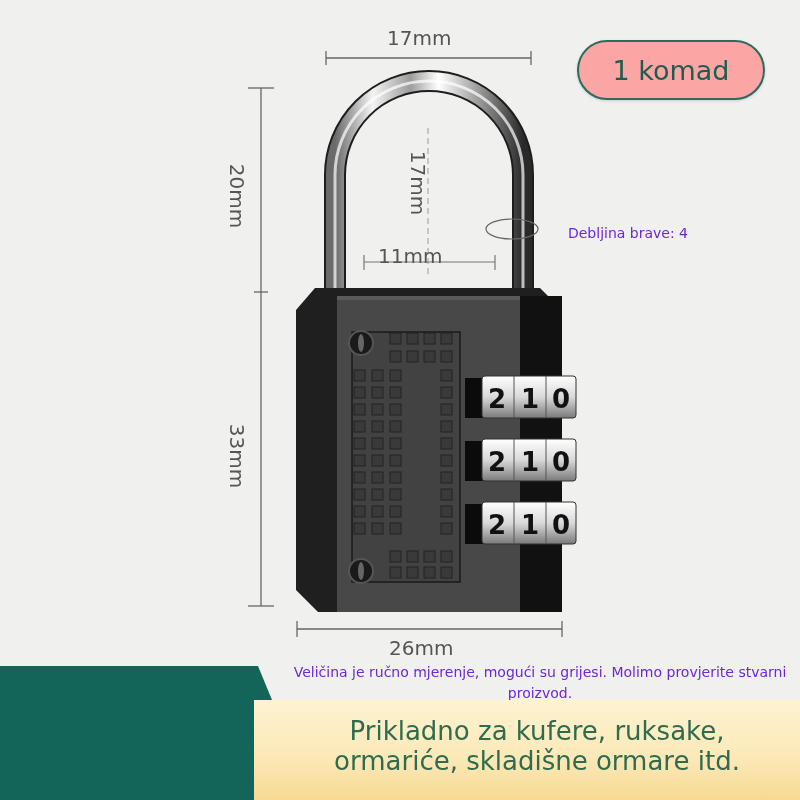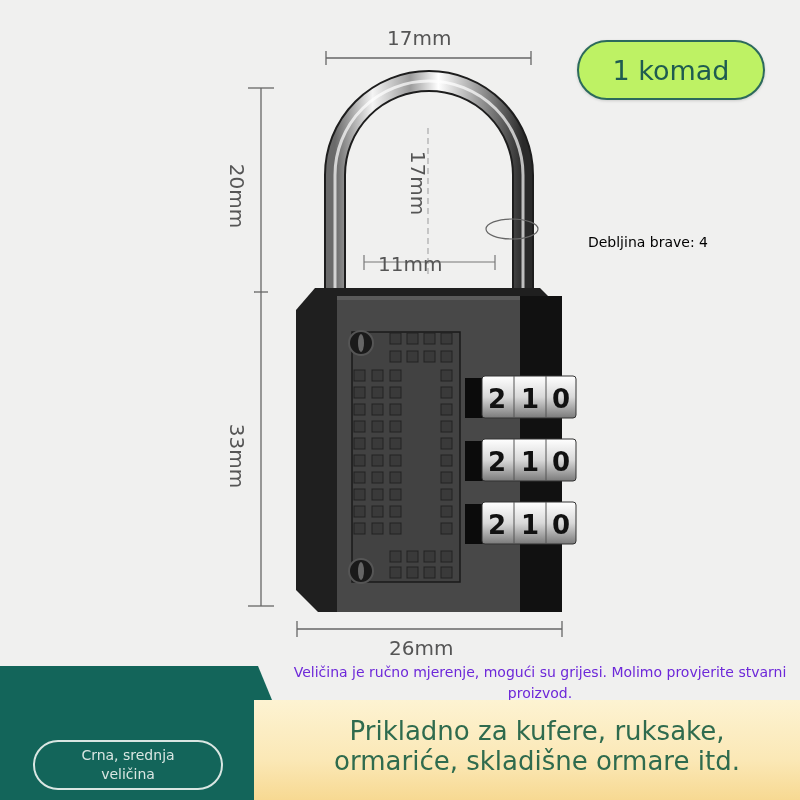--- a/index.html
+++ b/index.html
@@ -14,54 +14,54 @@
     
     .dim-label {
       position: absolute;
       color: #555555;
       font-size: 20px;
       font-family: "DejaVu Sans", sans-serif;
       white-space: nowrap;
     }
     .dim-top { left: 387px; top: 26px; }
     .dim-bottom { left: 389px; top: 636px; }
-    .dim-inner-width { left: 378px; top: 252px; font-size: 20px; }
+    .dim-inner-width { left: 378px; top: 244px; font-size: 20px; }
     .dim-left-upper {
       left: 237px; top: 196px;
       transform: translate(-50%, -50%) rotate(90deg);
       transform-origin: center;
     }
     .dim-left-lower {
       left: 237px; top: 456px;
       transform: translate(-50%, -50%) rotate(90deg);
       transform-origin: center;
     }
     .dim-inner-height {
       left: 418px; top: 183px;
       transform: translate(-50%, -50%) rotate(90deg);
       transform-origin: center;
     }
 
     .thickness-note {
       position: absolute;
-      left: 548px; top: 232px;
+      left: 548px; top: 223px;
       width: 160px;
-      text-align: right;
-      color: #000000;
+      text-align: center;
+      color: #6d28d9;
       font-size: 14px;
       line-height: 21px;
     }
 
     .badge {
       position: absolute;
       left: 577px; top: 40px;
       width: 188px; height: 60px;
       border: 2px solid #2c6a5c;
       border-radius: 30px;
-      background: #bef264;
+      background: #fca5a5;
       color: #1f5c50;
       font-size: 27px;
       display: flex; align-items: center; justify-content: center;
       box-shadow: 0 1px 3px rgba(0,0,0,0.15);
     }
 
     .disclaimer {
       position: absolute;
       left: 285px; top: 662px;
       width: 510px;
@@ -288,25 +288,19 @@
 
   <div class="thickness-note">
     <div>Debljina brave: 4</div>
   </div>
 
   <div class="badge">1 komad</div>
 
   <div class="disclaimer">Veličina je ručno mjerenje, mogući su grijesi. Molimo provjerite stvarni proizvod.</div>
 
   <div class="green-panel"></div>
-  <div class="green-pill">
-    <div>
-      <div>Crna, srednja</div>
-      <div>veličina</div>
-    </div>
-  </div>
 
   <div class="yellow-panel"></div>
   <div class="yellow-text">
     <div>Prikladno za kufere, ruksake,</div>
     <div>ormariće, skladišne ormare itd.</div>
   </div>
 </div>
 
 </body></html>

